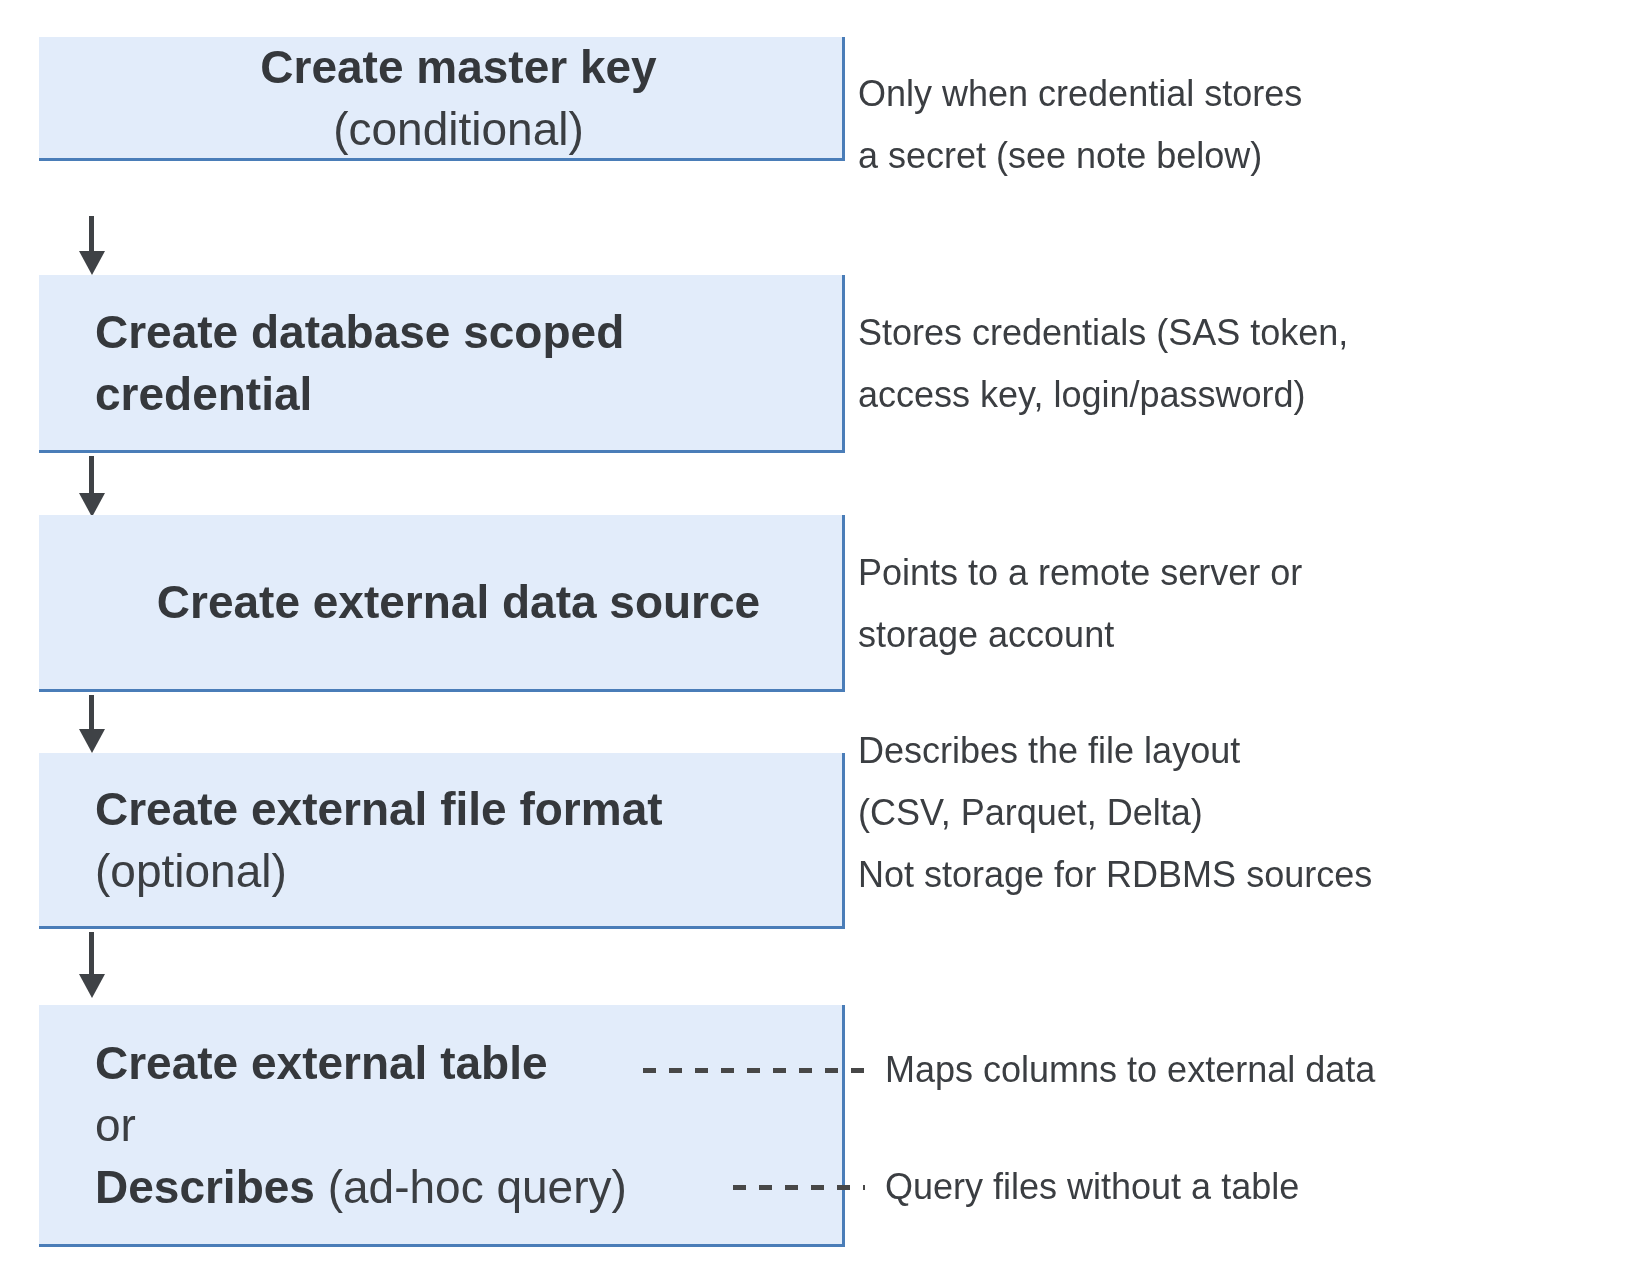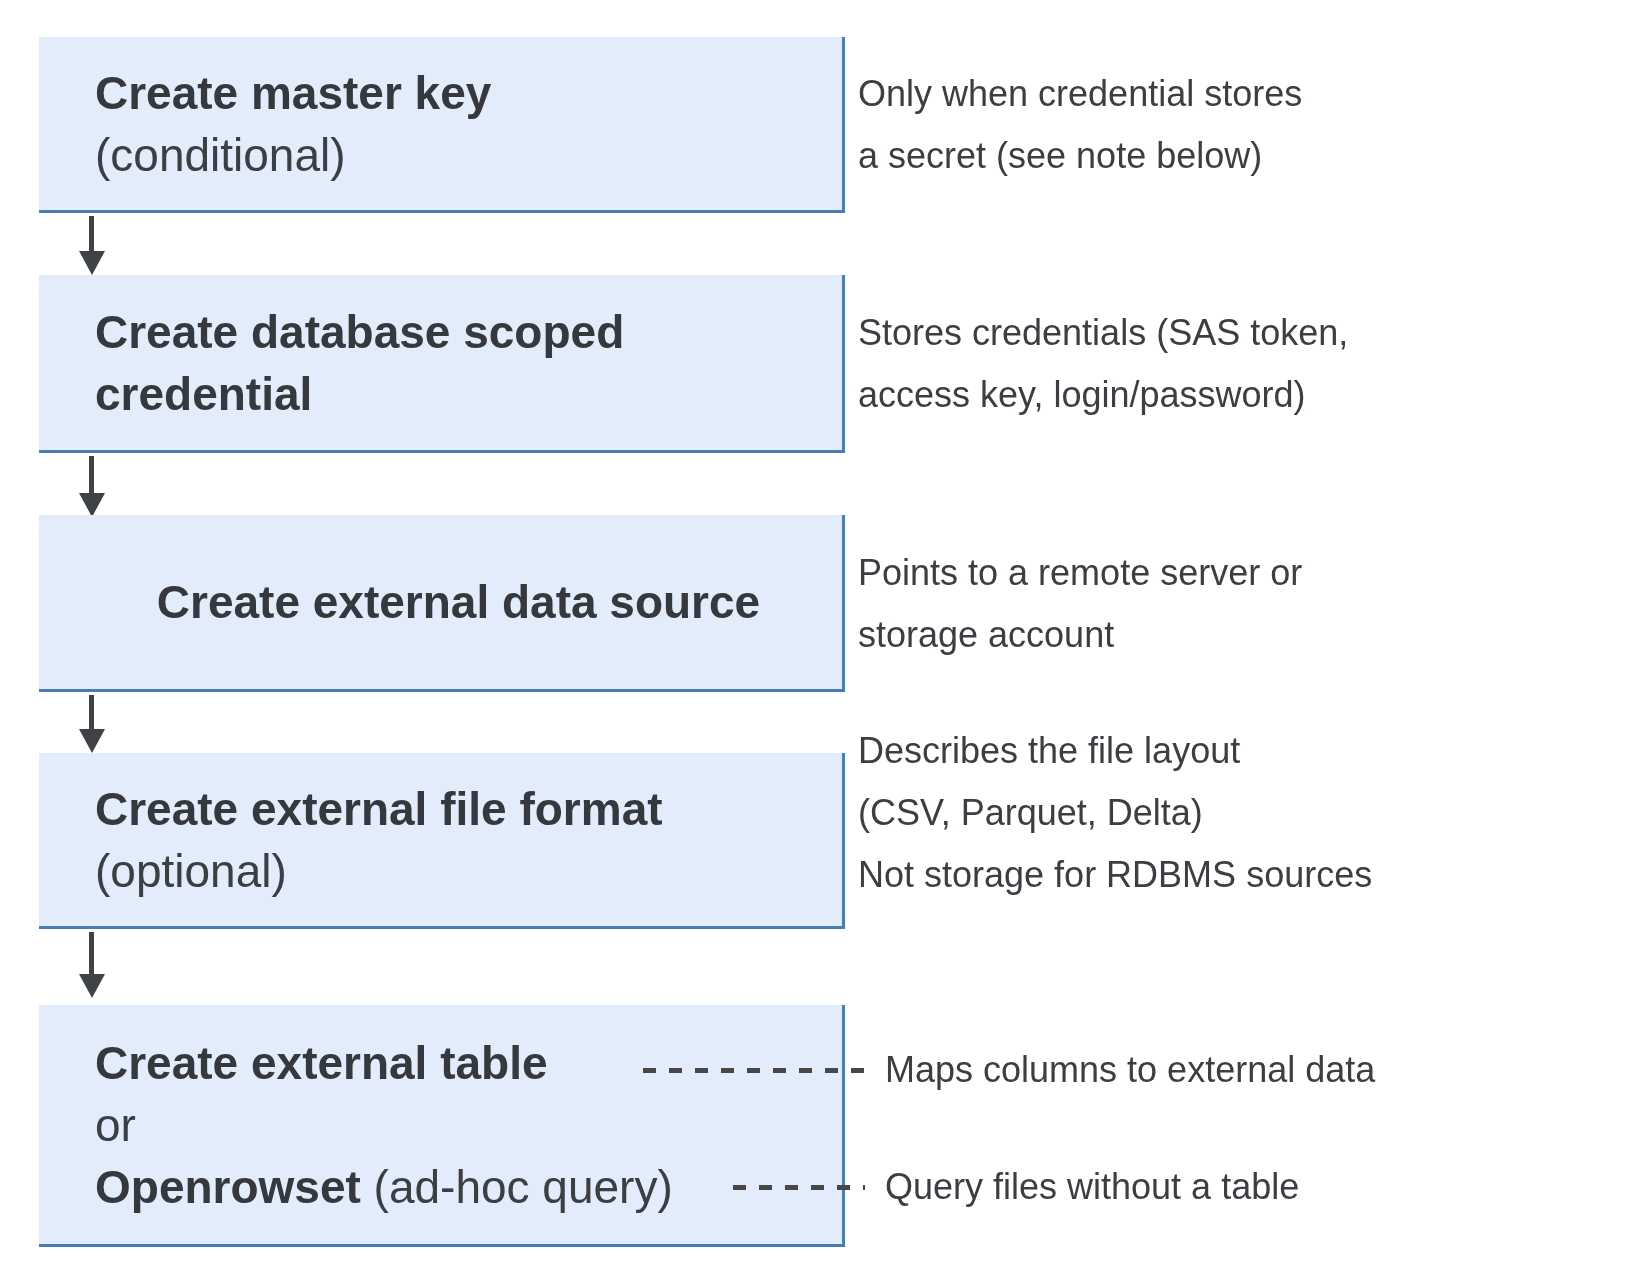--- a/index.html
+++ b/index.html
@@ -30,21 +30,21 @@
     justify-content: center;
     padding-left: 56px;
     padding-right: 20px;
   }
   .flow-box .line {
     font-size: 46px;
     line-height: 62px;
     white-space: nowrap;
   }
   .b { font-weight: 700; color: #35383c; }
-  #box-1 { top: 37px;  height: 176px; }
+  #box-1 { top: 37px;  height: 124px; text-align: center; }
   #box-2 { top: 275px; height: 178px; }
   #box-3 { top: 515px; height: 177px; text-align: center; }
   #box-4 { top: 753px; height: 176px; }
   #box-5 { top: 1005px; height: 242px; }
 
   
   .arrow {
     position: absolute;
     left: 78px;
     width: 27px;
@@ -134,21 +134,21 @@
   </div>
 
   <div class="arrow" id="arrow-4">
     <div class="stem"></div>
     <div class="head"></div>
   </div>
 
   <div class="flow-box" id="box-5">
     <div class="line"><span class="b">Create external table</span></div>
     <div class="line"><span>or</span></div>
-    <div class="line"><span class="b">Openrowset</span><span> (ad-hoc query)</span></div>
+    <div class="line"><span class="b">Describes</span><span> (ad-hoc query)</span></div>
   </div>
 
   <div class="dashed" id="dash-1"></div>
   <div class="dashed" id="dash-2"></div>
 
   <div class="desc" id="desc-1">
     <div>Only when credential stores</div>
     <div>a secret (see note below)</div>
   </div>
 

